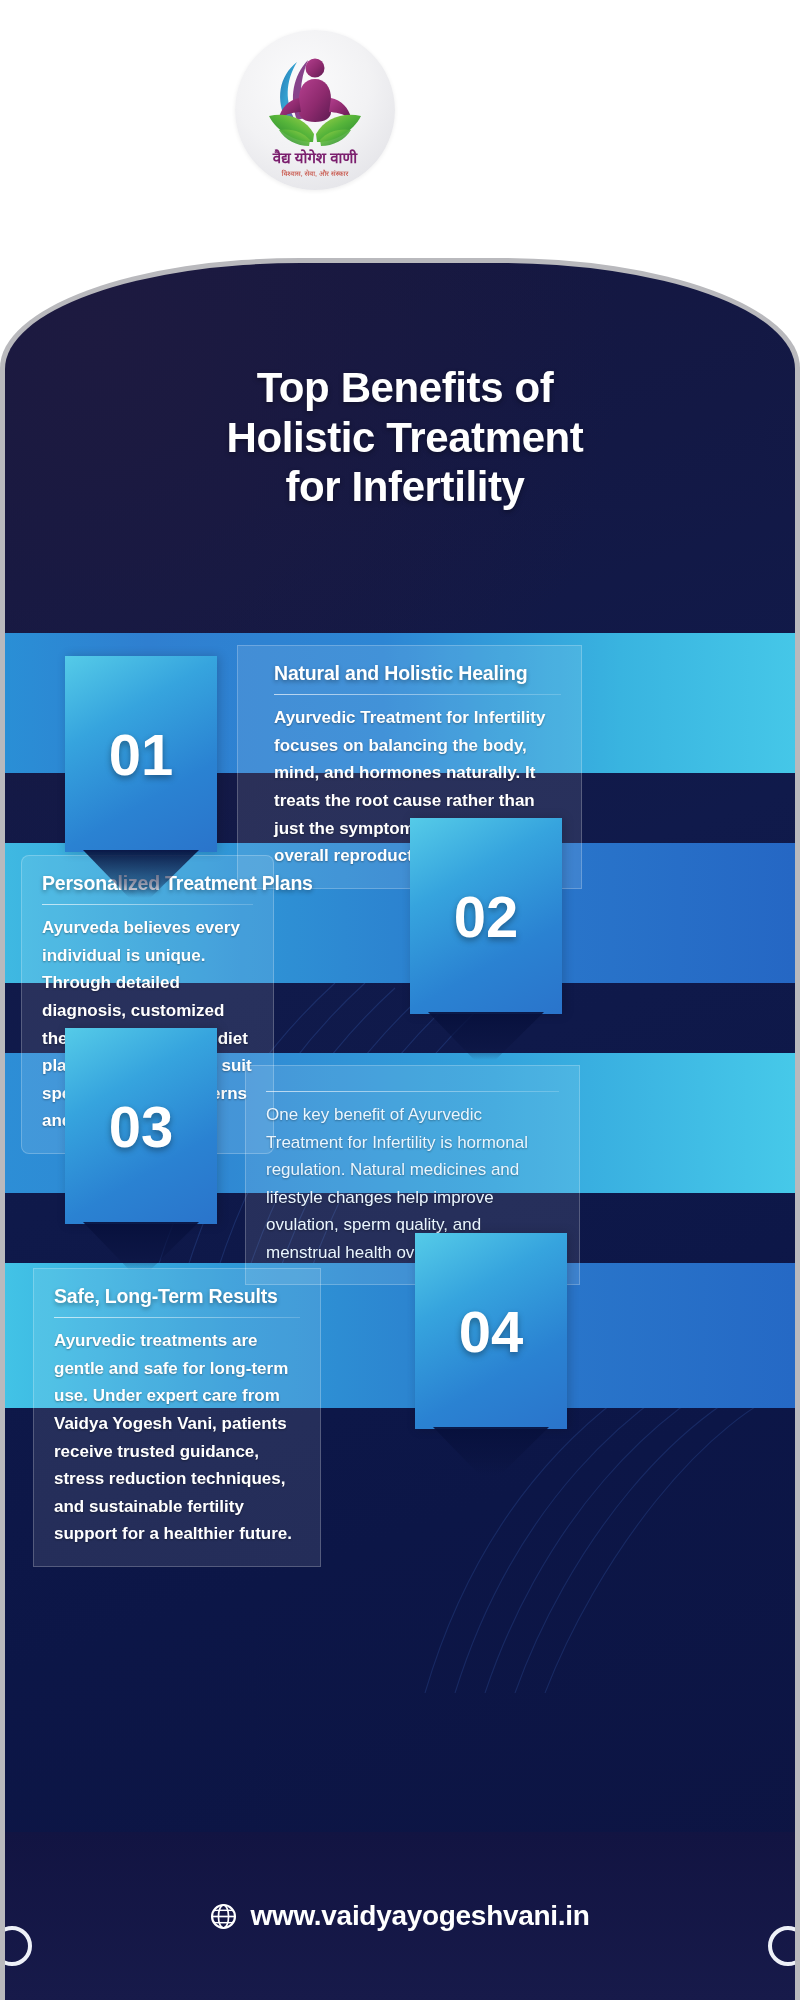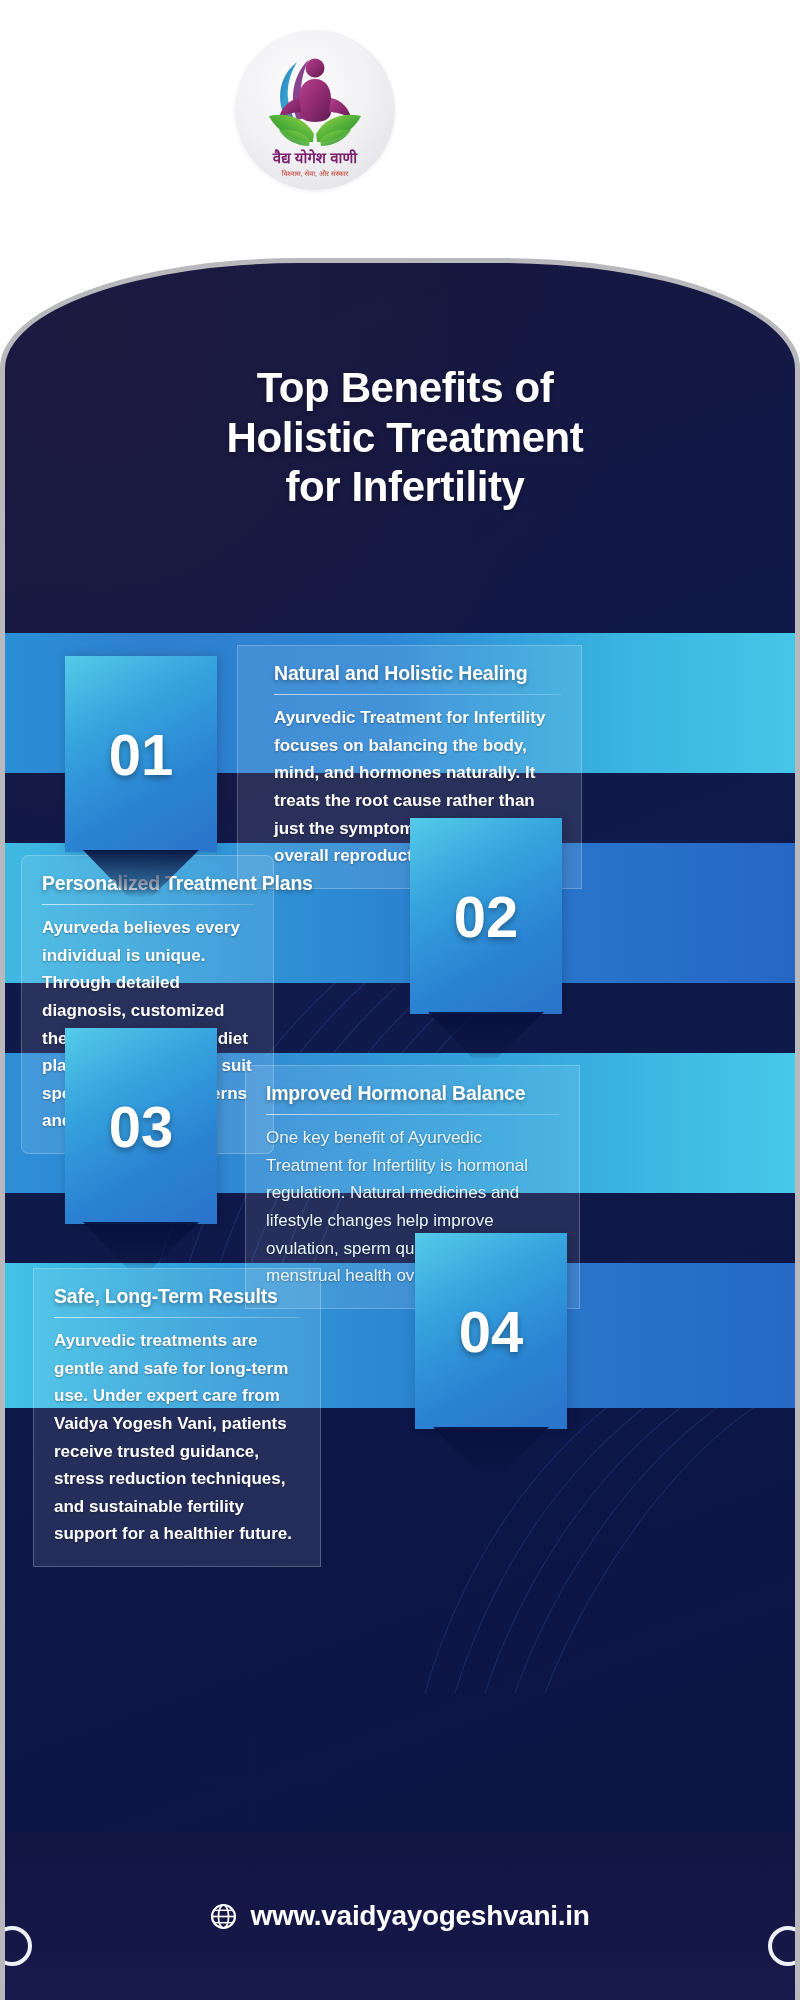--- a/index.html
+++ b/index.html
@@ -232,21 +232,20 @@
     <p>Ayurveda believes every individual is unique. Through detailed diagnosis, customized therapies, herbs, and diet plans are designed to suit specific fertility concerns and body types.</p>
   </div>
 
   <div class="band b3" style="top:790px; height:140px;">
     <div class="band-bg"></div>
   </div>
   <div class="numbox" style="left:60px; top:765px;">
     <span>03</span>
   </div>
   <div class="txtpanel light" style="left:240px; top:802px; width:335px;">
-    <h3>Improved Hormonal Balance</h3>
     <div class="rule"></div>
     <p>One key benefit of Ayurvedic Treatment for Infertility is hormonal regulation. Natural medicines and lifestyle changes help improve ovulation, sperm quality, and menstrual health over time.</p>
   </div>
 
   <div class="band b4" style="top:1000px; height:145px;">
     <div class="band-bg"></div>
   </div>
   <div class="numbox" style="left:410px; top:970px;">
     <span>04</span>
   </div>

